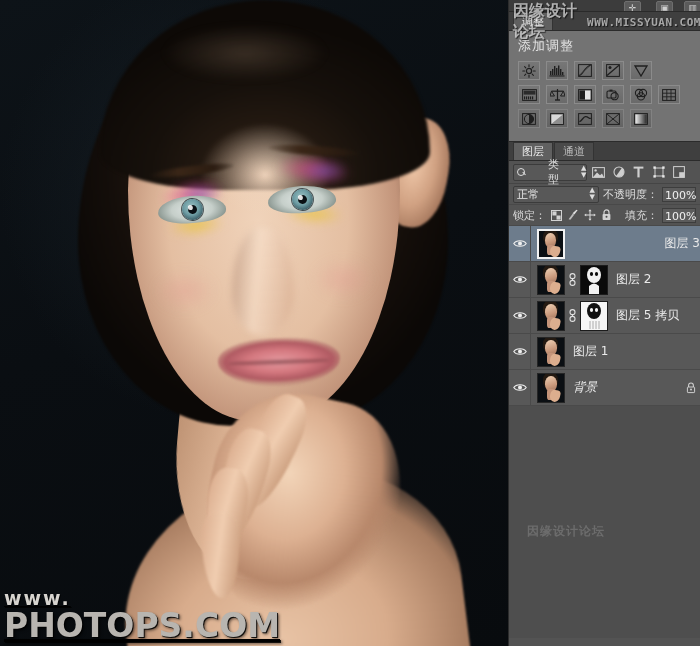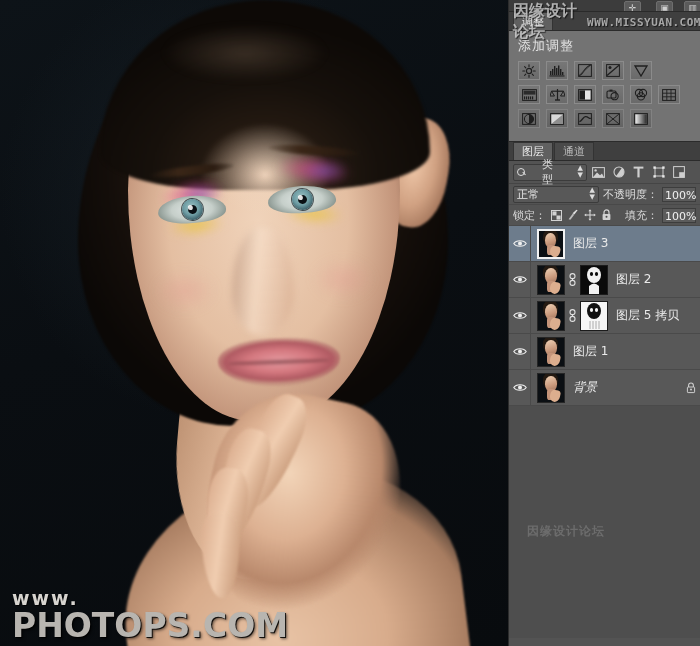--- a/index.html
+++ b/index.html
@@ -159,22 +159,23 @@
     border-radius: 40% 40% 50% 50% / 30% 30% 70% 70%;
     filter: blur(0.9px);
   }
   #f1 { left: 250px; top: 392px; width: 44px; height: 120px; transform: rotate(22deg); }
   #f2 { left: 222px; top: 428px; width: 42px; height: 112px; transform: rotate(14deg); }
   #f3 { left: 206px; top: 468px; width: 40px; height: 100px; transform: rotate(6deg); }
   #f4 { left: 202px; top: 512px; width: 38px; height: 86px; transform: rotate(-2deg); }
 
   
   #photo-watermark {
-    position: absolute; left: 12px; bottom: 4px; width: 300px;
+    position: absolute; left: 4px; bottom: 4px; width: 300px;
     user-select: none;
+    text-decoration: underline;
   }
   #photo-watermark .wm-row1 {
     display: flex; align-items: baseline; gap: 18px;
   }
   #wm-www {
     font-size: 19px; letter-spacing: 2px; font-weight: 700;
     color: #d7d4cf;
     text-shadow: 1px 1px 0 rgba(0,0,0,0.8);
     font-family: "DejaVu Sans", "Liberation Sans", sans-serif;
   }
@@ -252,21 +253,21 @@
     display: flex; align-items: flex-end; height: 20px;
     background: #3f3f3f; border-top: 1px solid #2b2b2b;
     border-bottom: 1px solid #2b2b2b; padding-left: 4px;
   }
   #layers-filter {
     display: flex; align-items: center; gap: 3px;
     height: 23px; padding: 0 4px; background: #535353;
     border-bottom: 1px solid #454545;
   }
   .filter-select {
-    display: flex; align-items: center; gap: 16px;
+    display: flex; align-items: center; gap: 22px;
     width: 74px; height: 17px; padding: 0 3px;
     background: #585858; border: 1px solid #3b3b3b; border-radius: 2px;
     font-size: 11px; color: #e0e0e0;
   }
   .filter-select .lbl { flex: 1; }
   .mag { width: 9px; height: 9px; position: relative; flex: 0 0 auto; }
   .mag::before {
     content: ""; position: absolute; left: 0; top: 0;
     width: 6px; height: 6px; border: 1.3px solid #ddd; border-radius: 50%;
   }
@@ -304,21 +305,21 @@
   }
   .lock-ico svg { display: block; }
 
   
   #layer-list { position: relative; }
   .layer-row {
     display: flex; align-items: center; height: 36px;
     border-bottom: 1px solid #4a4a4a;
     background: #585858; position: relative;
   }
-  .layer-row.selected { background: #6d7c8c; }
+  .layer-row.selected { background: #6d7c8c; text-align: right; }
   .eye-cell {
     width: 22px; height: 100%; display: flex;
     align-items: center; justify-content: center; flex: 0 0 22px;
     border-right: 1px solid #4a4a4a;
   }
   .eye-ico { width: 14px; height: 9px; position: relative; }
   .eye-ico svg { display: block; }
   .thumb {
     width: 28px; height: 30px; flex: 0 0 28px; margin-left: 6px;
     border: 1px solid #262626; background: #111;

